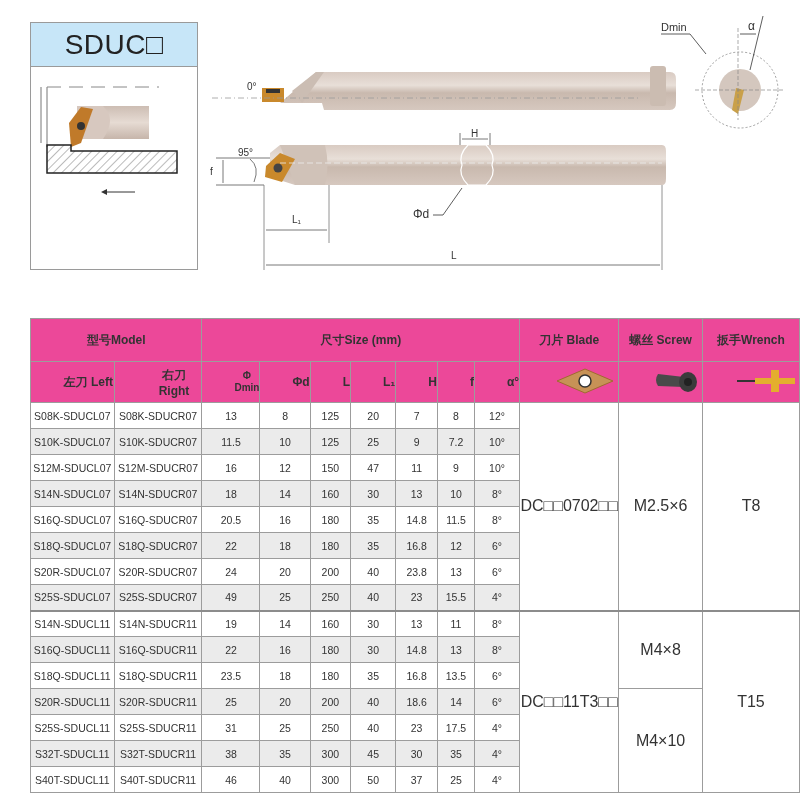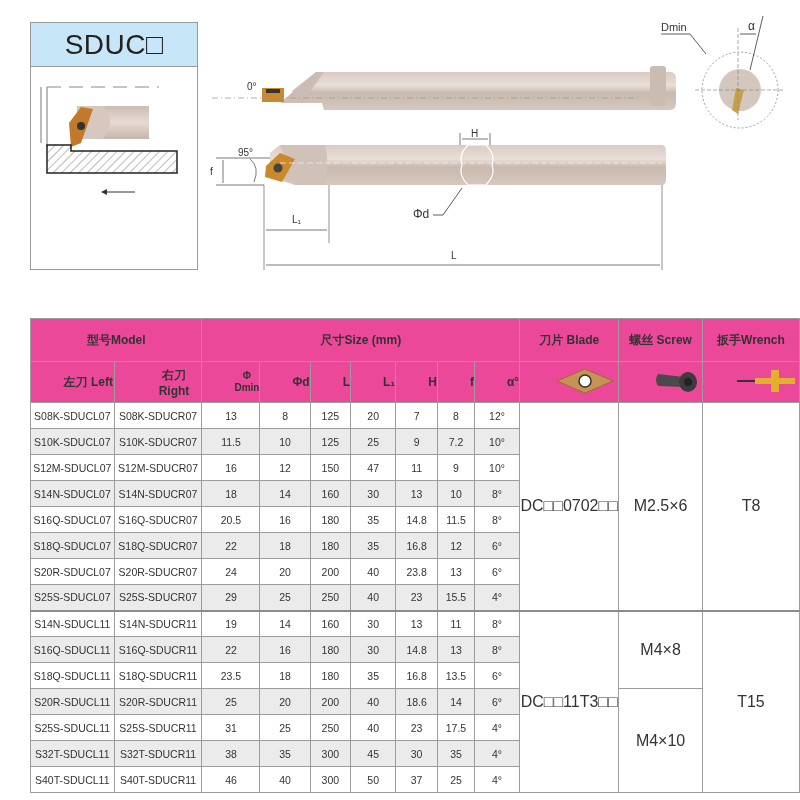--- a/index.html
+++ b/index.html
@@ -245,21 +245,21 @@
         <td class="z">20</td>
         <td class="z">200</td>
         <td class="z">40</td>
         <td class="z">23.8</td>
         <td class="z">13</td>
         <td class="z">6°</td>
   </tr>
   <tr class="row alt">
     <td class="z">S25S-SDUCL07</td>
         <td class="z">S25S-SDUCR07</td>
-    <td class="z">29</td>
+    <td class="z">49</td>
         <td class="z">25</td>
         <td class="z">250</td>
         <td class="z">40</td>
         <td class="z">23</td>
         <td class="z">15.5</td>
         <td class="z">4°</td>
   </tr>
 
   <tr class="row sep-top">
     <td class="z">S14N-SDUCL11</td>

